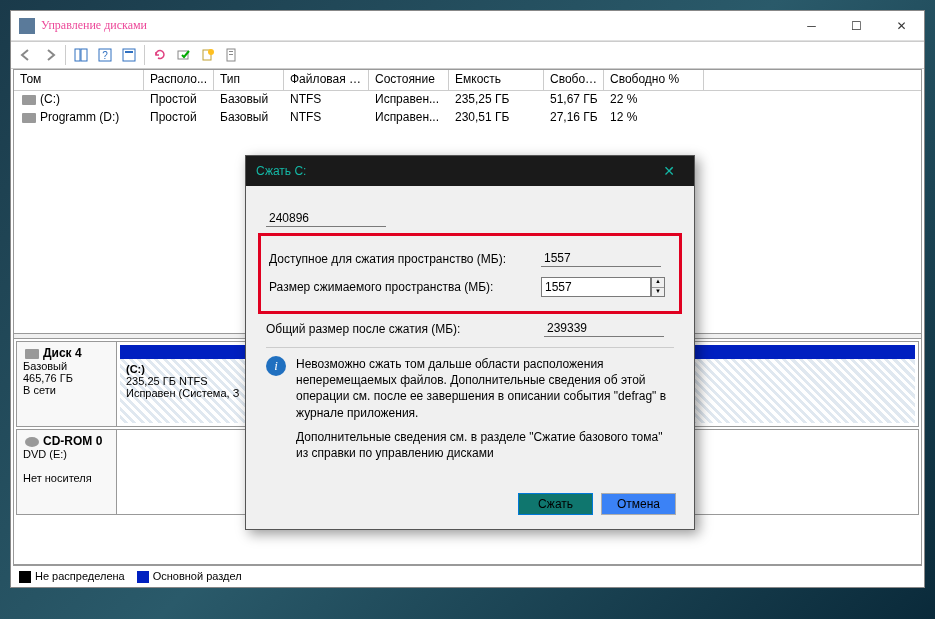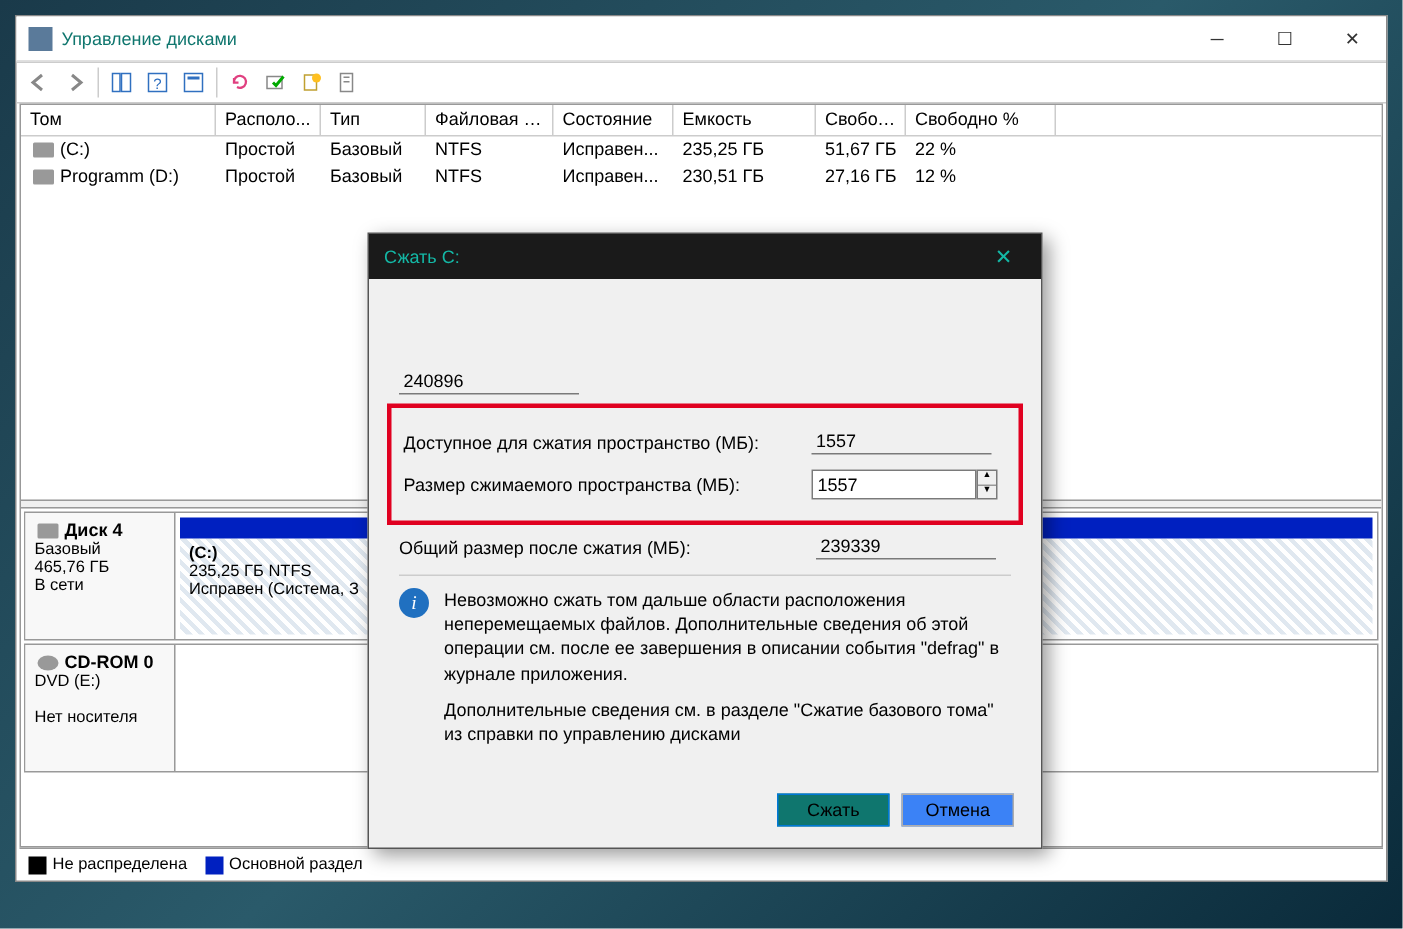--- a/index.html
+++ b/index.html
@@ -1,20 +1,20 @@
 <!DOCTYPE html>
 <html><head>
 <meta charset="utf-8">
 <style>
 * { box-sizing: border-box; margin: 0; padding: 0; font-family: "Segoe UI", Tahoma, sans-serif; }
 body { background: linear-gradient(135deg, #1a3a4a, #2a5a6a, #0a2a3a); width: 935px; height: 619px; overflow: hidden; position: relative; }
 .window { position: absolute; left: 10px; top: 10px; width: 915px; height: 578px; background: #fff; border: 1px solid #888; display: flex; flex-direction: column; }
 .titlebar { height: 30px; background: #fff; display: flex; align-items: center; padding: 0 0 0 8px; border-bottom: 1px solid #e0e0e0; }
 .titlebar .icon { width: 16px; height: 16px; background: #5a7a9a; margin-right: 6px; display: inline-block; }
-.titlebar .title { font-size: 12px; flex: 1; color: #0f766e; }
+.titlebar .title { font-size: 12px; flex: 1; color: #ec4899; font-family: Liberation Serif, serif; }
 .win-controls { display: flex; }
 .win-btn { width: 45px; height: 29px; display: flex; align-items: center; justify-content: center; font-size: 12px; color: #333; }
 .menubar { height: 22px; display: flex; align-items: center; padding: 0 6px; font-size: 12px; gap: 4px; }
 .menu-item { padding: 2px 8px; cursor: default; }
 .toolbar { height: 28px; border-top: 1px solid #ccc; border-bottom: 1px solid #ccc; display: flex; align-items: center; padding: 0 4px; gap: 2px; }
 .tool-btn { width: 22px; height: 22px; display: flex; align-items: center; justify-content: center; border: 1px solid transparent; }
 .tool-sep { width: 1px; height: 20px; background: #ccc; margin: 0 2px; }
 .content { flex: 1; display: flex; flex-direction: column; border: 1px solid #999; margin: 0 2px; overflow: hidden; }
 .table-header { display: flex; height: 21px; background: #fff; border-bottom: 1px solid #ccc; font-size: 12px; }
 .th { padding: 2px 6px; border-right: 1px solid #ccc; overflow: hidden; white-space: nowrap; text-overflow: ellipsis; }
@@ -194,21 +194,21 @@
   </div>
 </div>
 
 <div class="dialog">
   <div class="dlg-titlebar">
     <span class="title">Сжать C:</span>
     <div class="dlg-close">✕</div>
   </div>
   <div class="dlg-body">
     <div class="dlg-row">
-      <span class="val"><input class="dlg-input" readonly="" style="border-top: none; border-left: none; border-right: none; background: transparent; margin-top: 36px;" value="240896"></span>
+      <span class="val"><input class="dlg-input" readonly="" style="border-top: none; border-left: none; border-right: none; background: transparent;" value="240896"></span>
     </div>
     <div class="highlight">
       <div class="dlg-row">
         <span class="lbl">Доступное для сжатия пространство (МБ):</span>
         <span class="val"><input class="dlg-input" readonly="" style="border-top: none; border-left: none; border-right: none; background: transparent;" value="1557"></span>
       </div>
       <div class="dlg-row">
         <span class="lbl">Размер сжимаемого пространства (МБ):</span>
         <span class="val">
           <span class="dlg-spinner">

